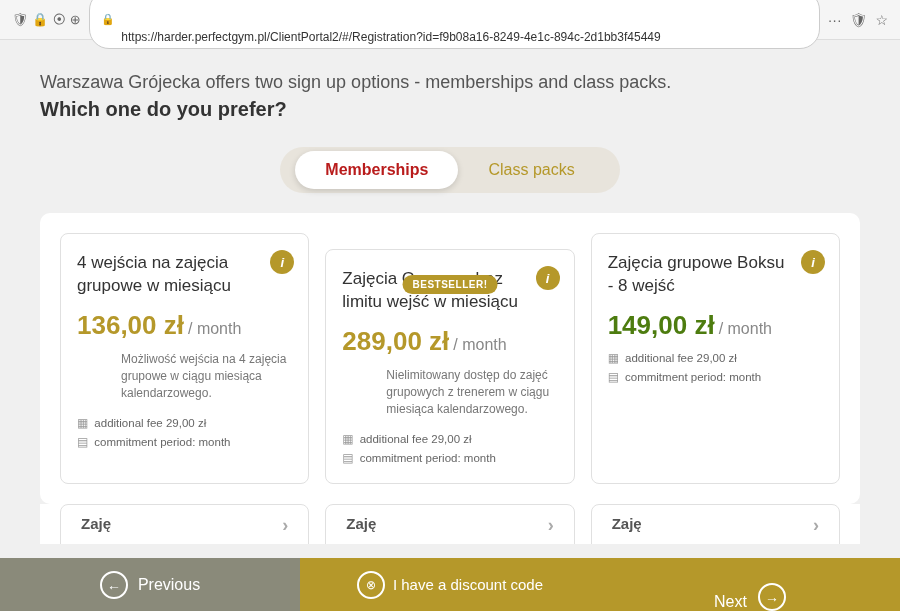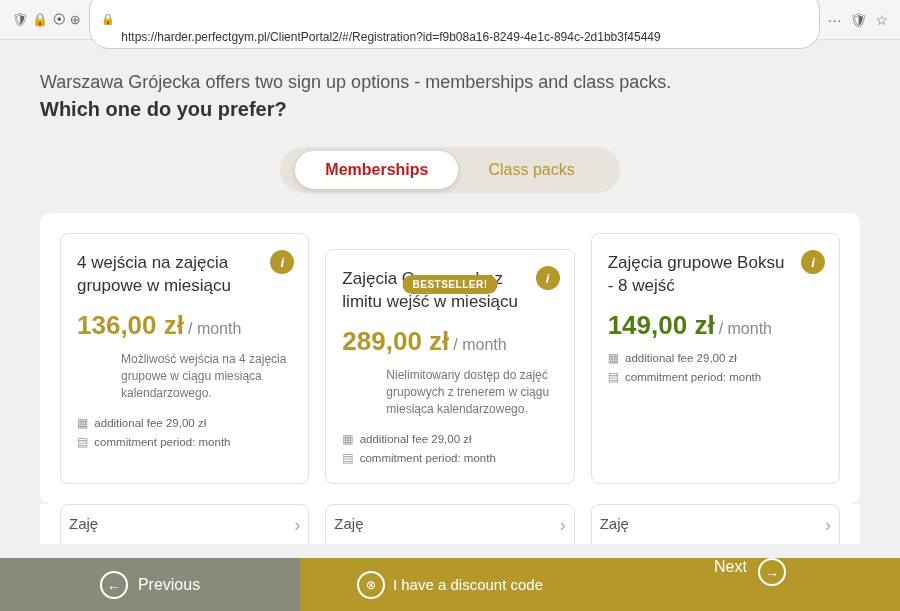--- a/index.html
+++ b/index.html
@@ -221,24 +221,24 @@
       grid-template-columns: 1fr 1fr 1fr;
       gap: 16px;
     }
     .card-bottom-preview {
       border: 1px solid #e0e0e0;
       border-radius: 8px;
       height: 50px;
       background: white;
       display: flex;
       align-items: flex-start;
-      padding: 10px 8px;
+      padding: 10px 20px;
       font-size: 15px;
       color: #333;
-      font-weight: 400;
+      font-weight: 700;
       overflow: hidden;
     }
 
     
     .footer-btns {
       display: grid;
       grid-template-columns: 1fr 1fr 1fr;
       height: 53px;
       position: fixed;
       bottom: 0;
@@ -264,21 +264,21 @@
       justify-content: center;
       gap: 8px;
       font-size: 15px;
       font-weight: 500;
       cursor: pointer;
     }
     .btn-next {
       background: #b5982a;
       color: white;
       display: flex;
-      align-items: flex-start;
+      align-items: flex-end;
       justify-content: center;
       gap: 11px;
       font-size: 16px;
       font-weight: 500;
       cursor: pointer;
     }
 
     .arrow-circle {
       width: 28px;
       height: 28px;

